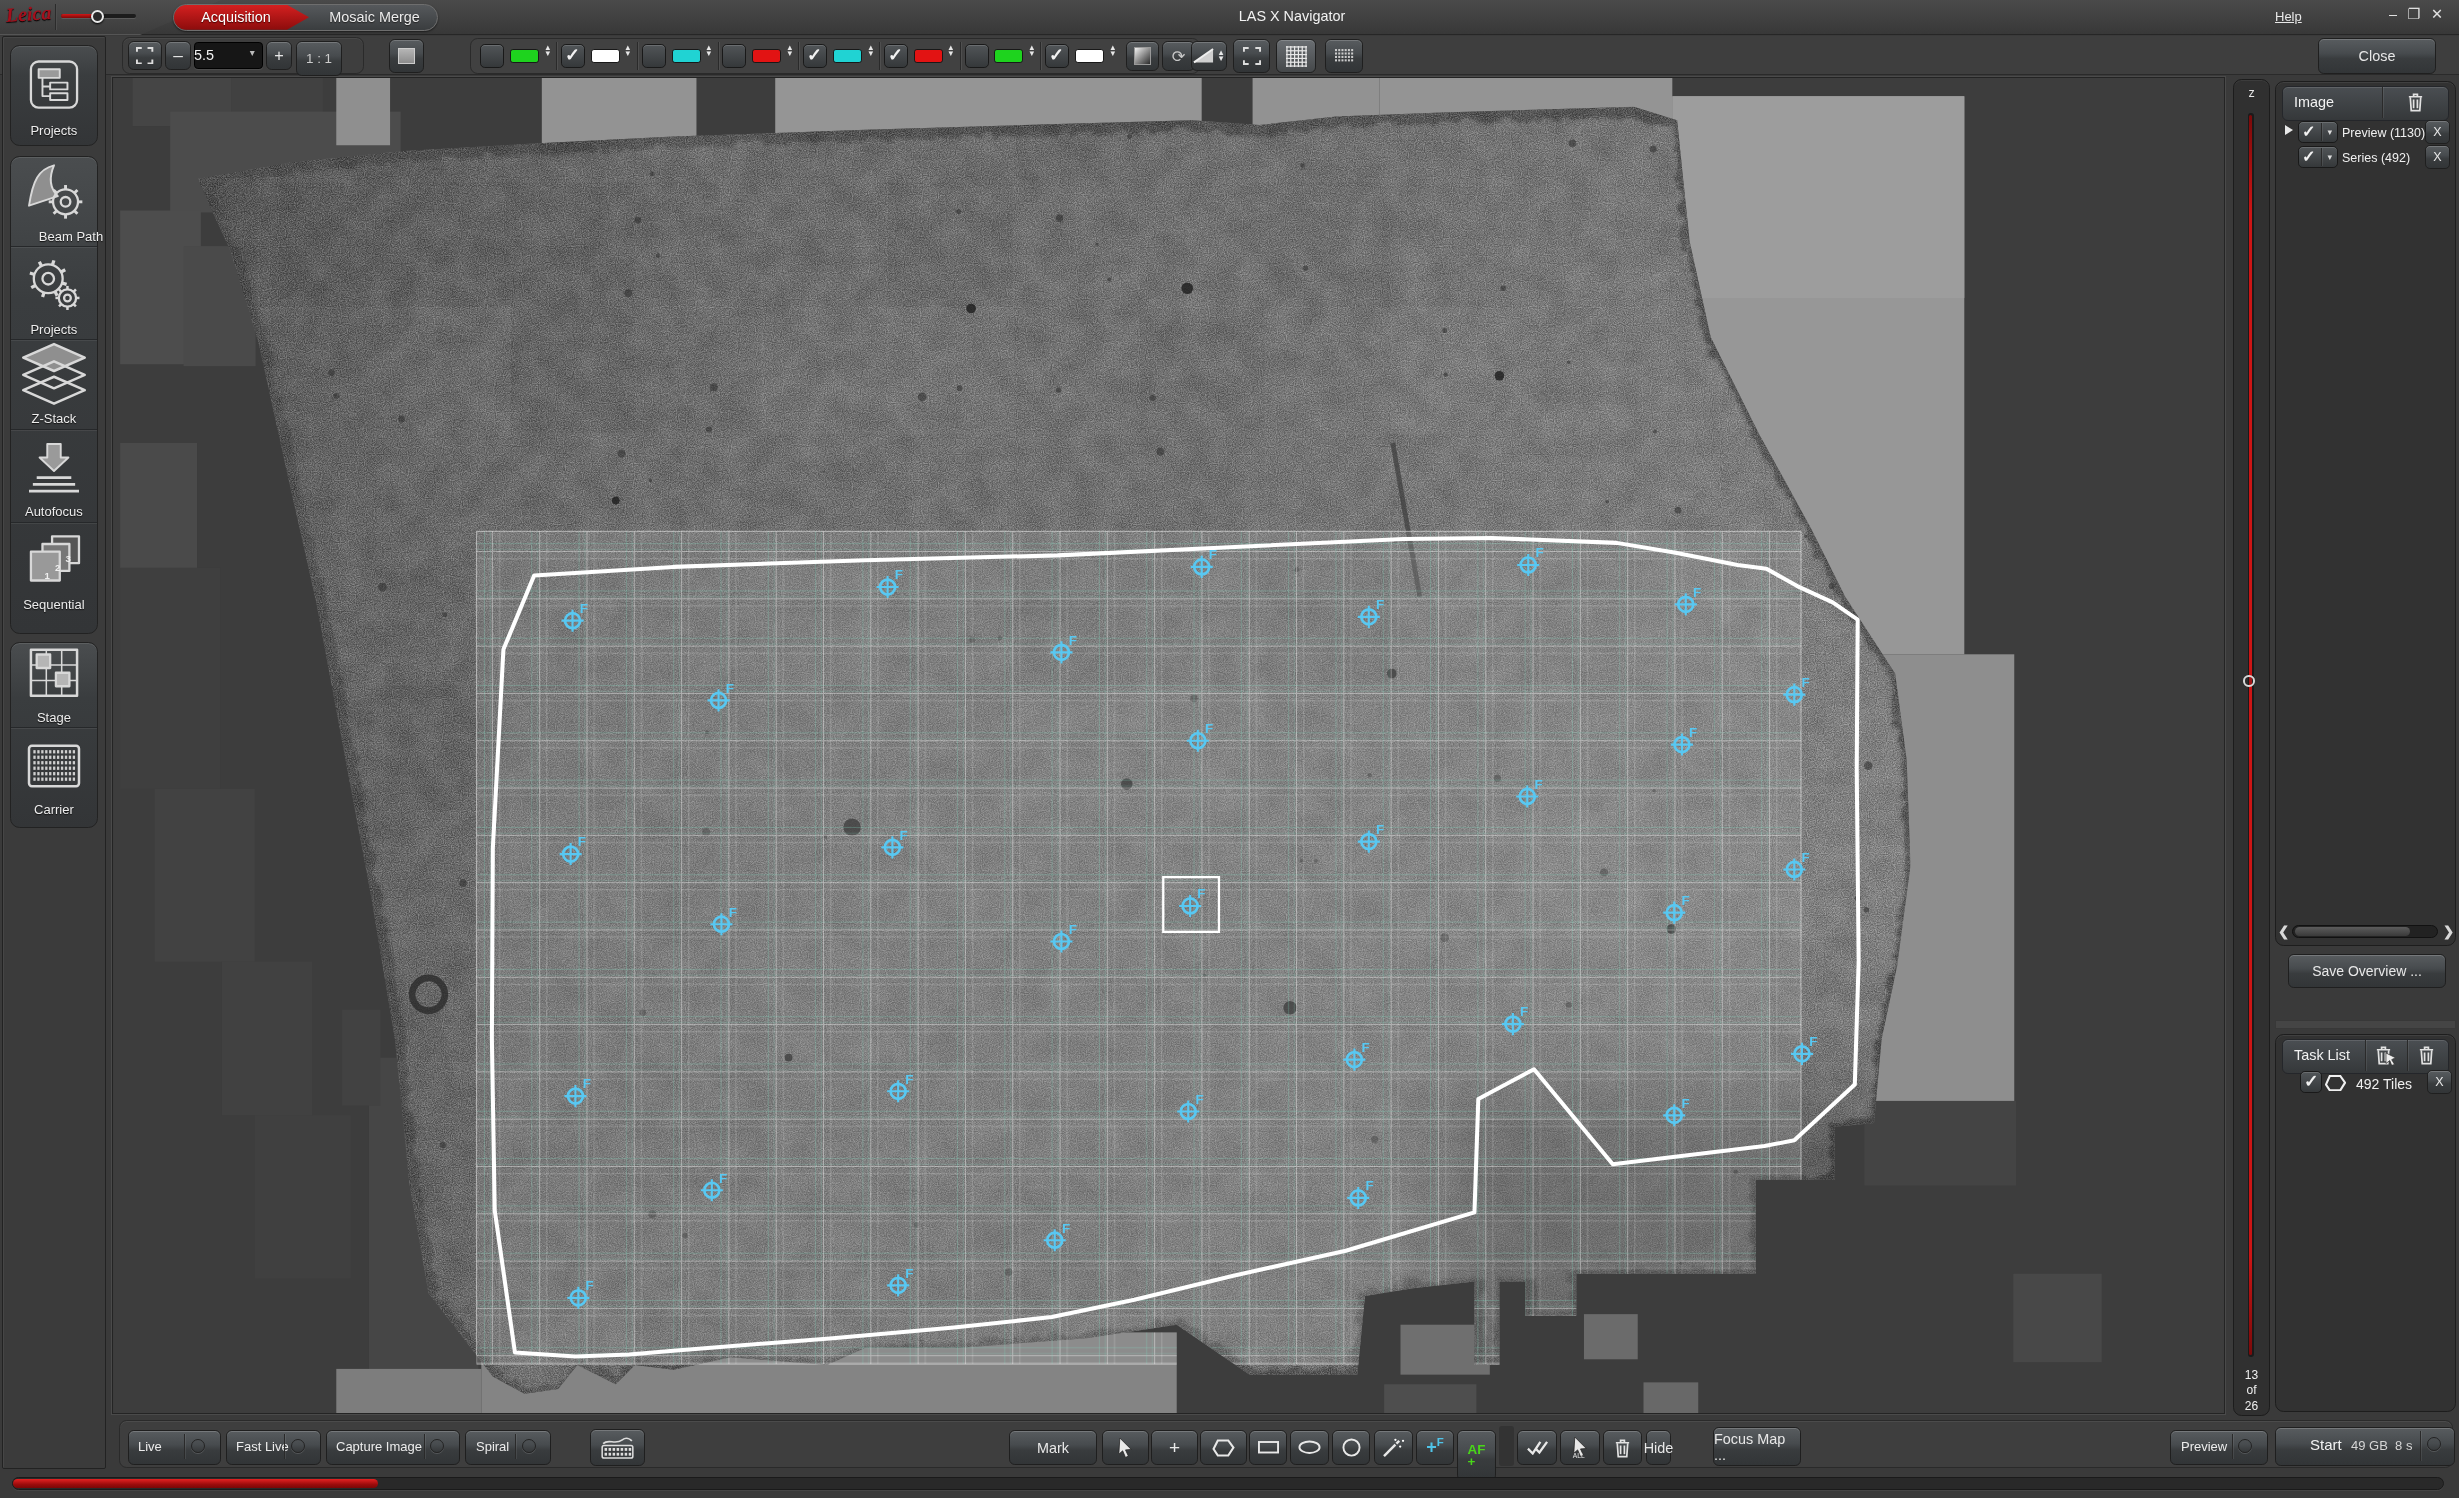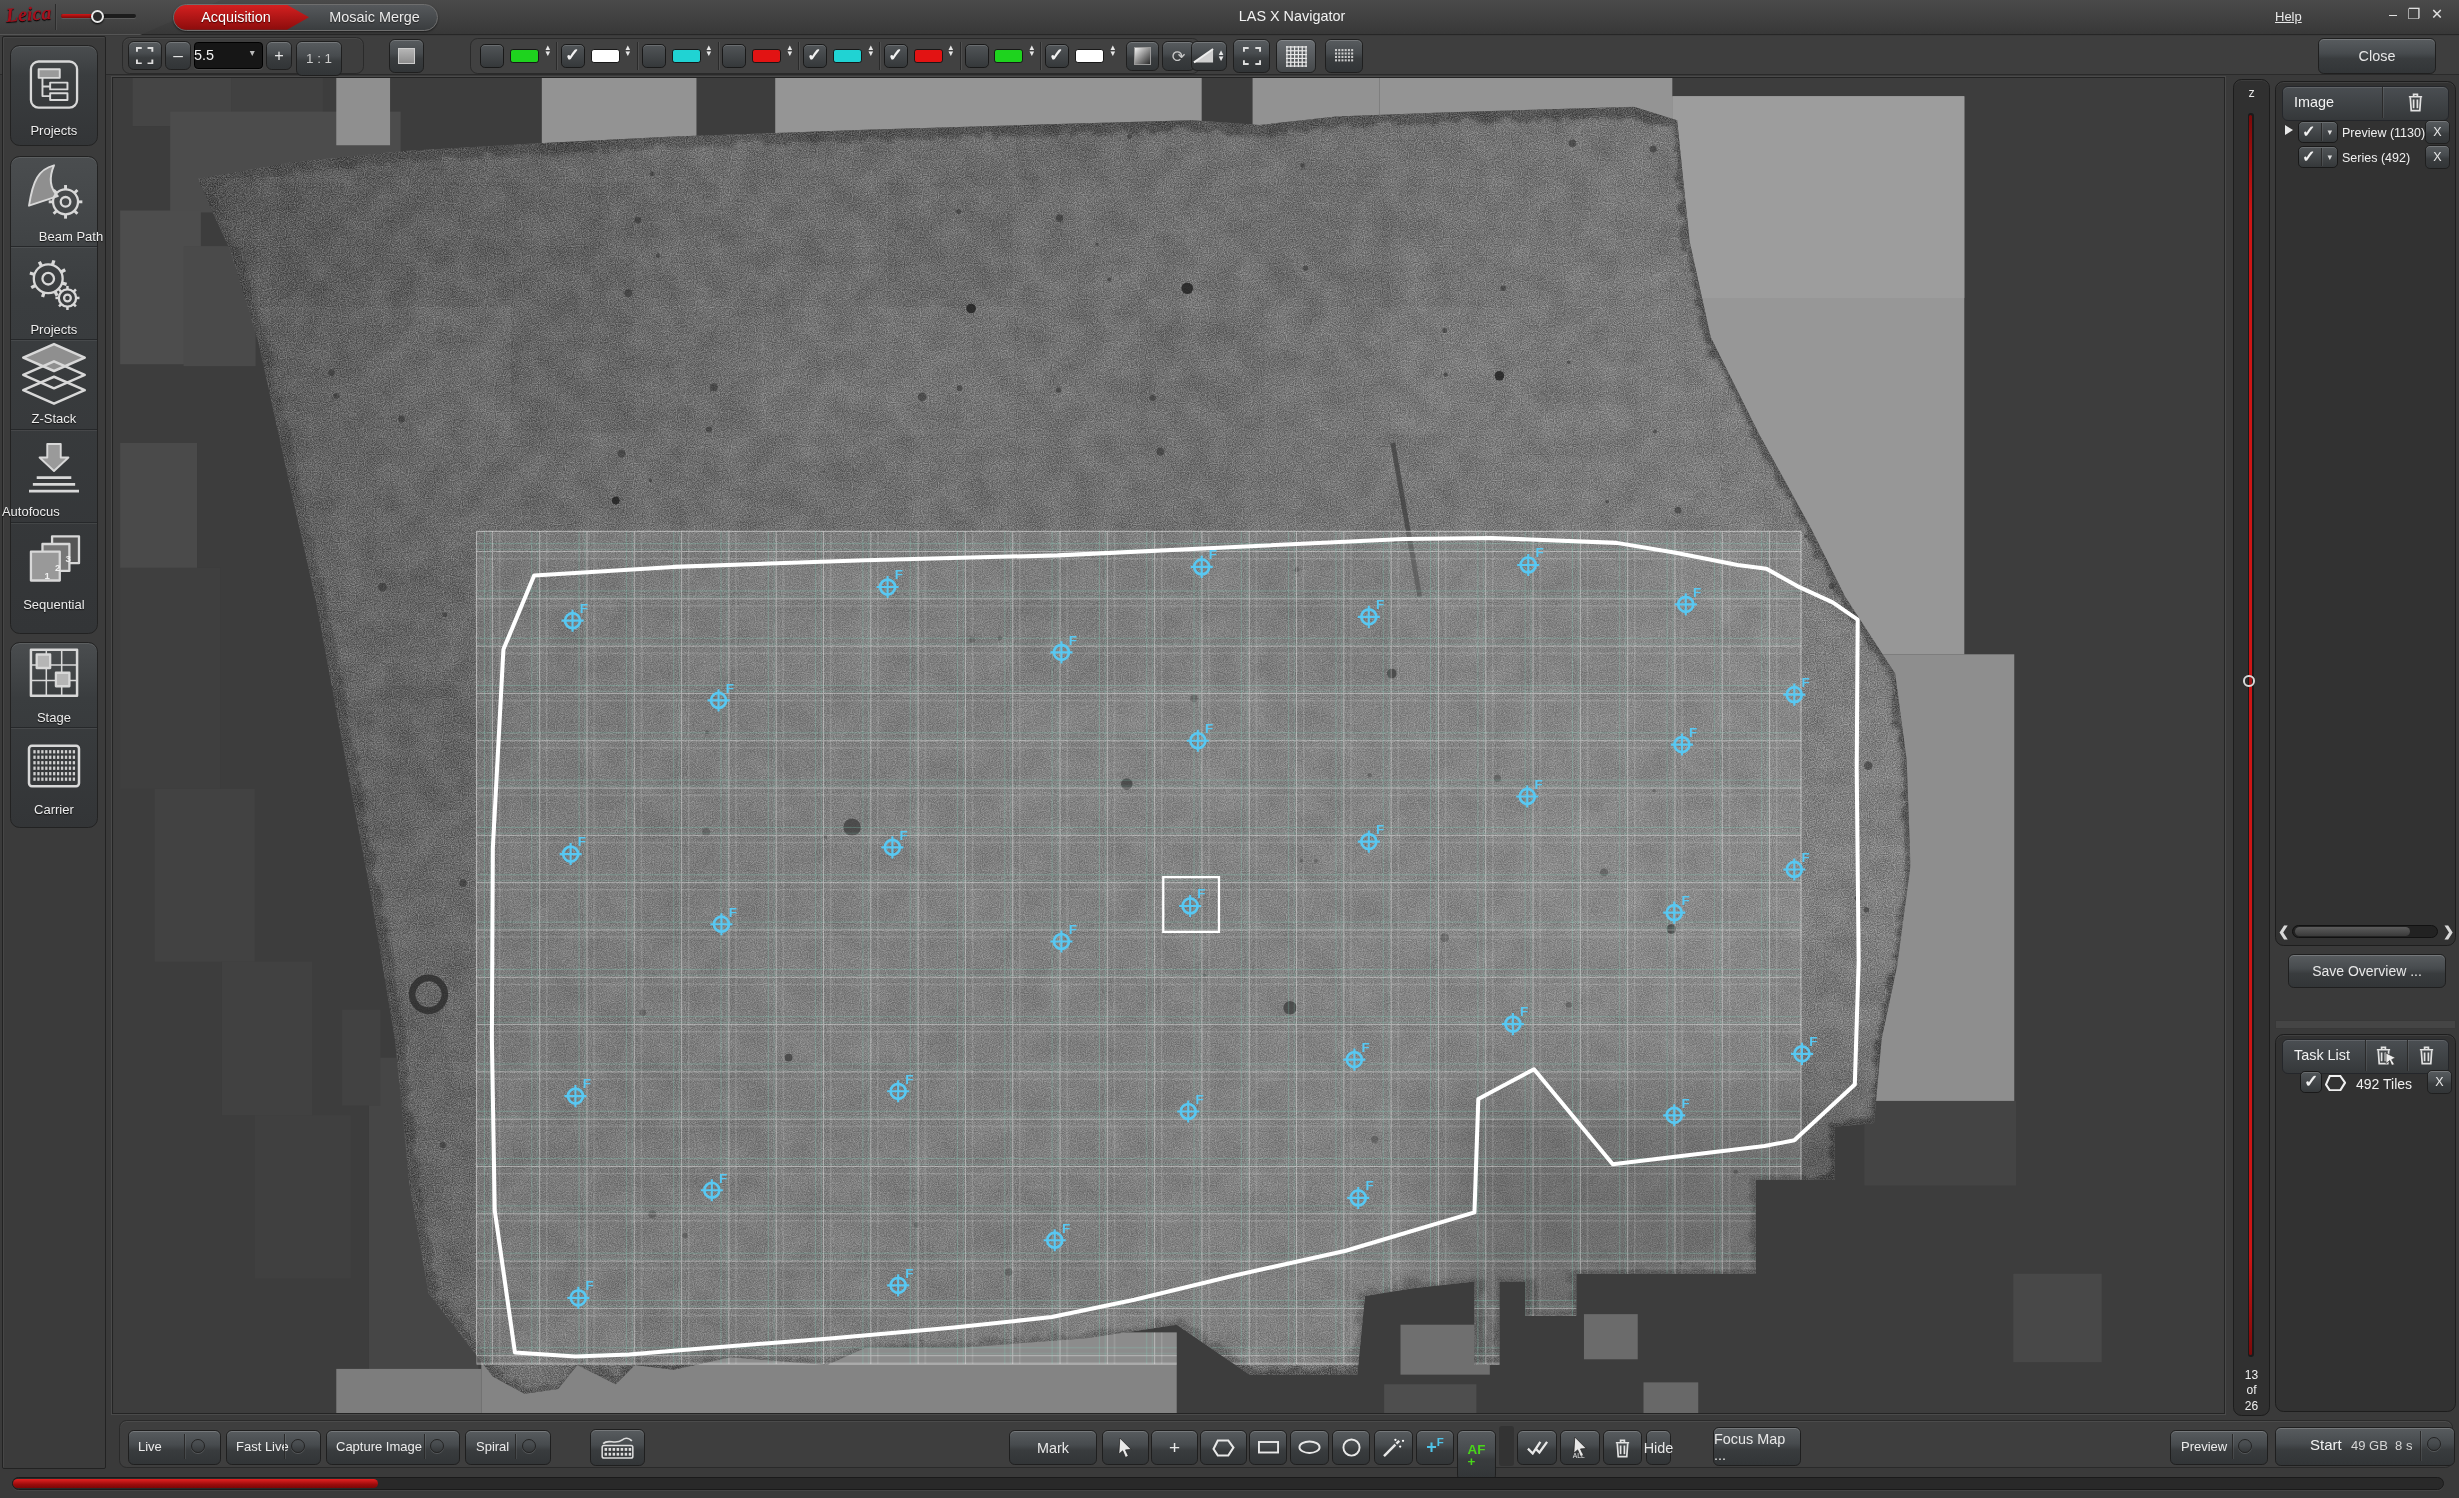--- a/index.html
+++ b/index.html
@@ -159,21 +159,21 @@
 <div class="abs" style="left:9.6px;top:642px;width:88px;height:186px;border-radius:9.6px;background:linear-gradient(180deg,#4a4d4f,#3a3d3f 30%,#333537);border:1px solid #222;box-shadow:inset 0 1px 0 rgba(255,255,255,0.10)"></div>
 <div class="abs" style="left:10.6px;top:246px;width:86px;height:1px;background:#26282a;box-shadow:0 1px 0 rgba(255,255,255,0.07)"></div>
 <div class="abs" style="left:10.6px;top:339px;width:86px;height:1px;background:#26282a;box-shadow:0 1px 0 rgba(255,255,255,0.07)"></div>
 <div class="abs" style="left:10.6px;top:429px;width:86px;height:1px;background:#26282a;box-shadow:0 1px 0 rgba(255,255,255,0.07)"></div>
 <div class="abs" style="left:10.6px;top:522px;width:86px;height:1px;background:#26282a;box-shadow:0 1px 0 rgba(255,255,255,0.07)"></div>
 <div class="abs" style="left:10.6px;top:727px;width:86px;height:1px;background:#26282a;box-shadow:0 1px 0 rgba(255,255,255,0.07)"></div>
 <div class="abs" style="left:1.9px;top:123px;width:104px;text-align:center;font-size:13px;color:#ececec;text-shadow:0 1px 1px #111">Projects</div>
 <div class="abs" style="left:19px;top:229px;width:104px;text-align:center;font-size:13px;color:#ececec;text-shadow:0 1px 1px #111">Beam Path</div>
 <div class="abs" style="left:1.9px;top:322px;width:104px;text-align:center;font-size:13px;color:#ececec;text-shadow:0 1px 1px #111">Projects</div>
 <div class="abs" style="left:1.9px;top:411px;width:104px;text-align:center;font-size:13px;color:#ececec;text-shadow:0 1px 1px #111">Z-Stack</div>
-<div class="abs" style="left:1.9px;top:504px;width:104px;font-size:13px;color:#ececec;text-shadow:0 1px 1px #111">Autofocus</div>
+<div class="abs" style="left:1.9px;top:504px;width:104px;text-align:center;font-size:13px;color:#ececec;text-shadow:0 1px 1px #111">Autofocus</div>
 <div class="abs" style="left:1.9px;top:597px;width:104px;text-align:center;font-size:13px;color:#ececec;text-shadow:0 1px 1px #111">Sequential</div>
 <div class="abs" style="left:1.9px;top:710px;width:104px;text-align:center;font-size:13px;color:#ececec;text-shadow:0 1px 1px #111">Stage</div>
 <div class="abs" style="left:1.9px;top:802px;width:104px;text-align:center;font-size:13px;color:#ececec;text-shadow:0 1px 1px #111">Carrier</div>
 <svg class="abs" style="left:0;top:0" width="108" height="865" viewBox="0 0 112 900">
     <g stroke="#d8d8d8" fill="none" stroke-width="2.4" stroke-linejoin="round">
       <rect x="32" y="64" width="48" height="48" rx="8"></rect>
       <g stroke-width="2">
         <rect x="40" y="72" width="22" height="9" fill="#9a9a9a"></rect>
         <rect x="52" y="86" width="18" height="7"></rect>
         <rect x="52" y="97" width="18" height="7"></rect>

